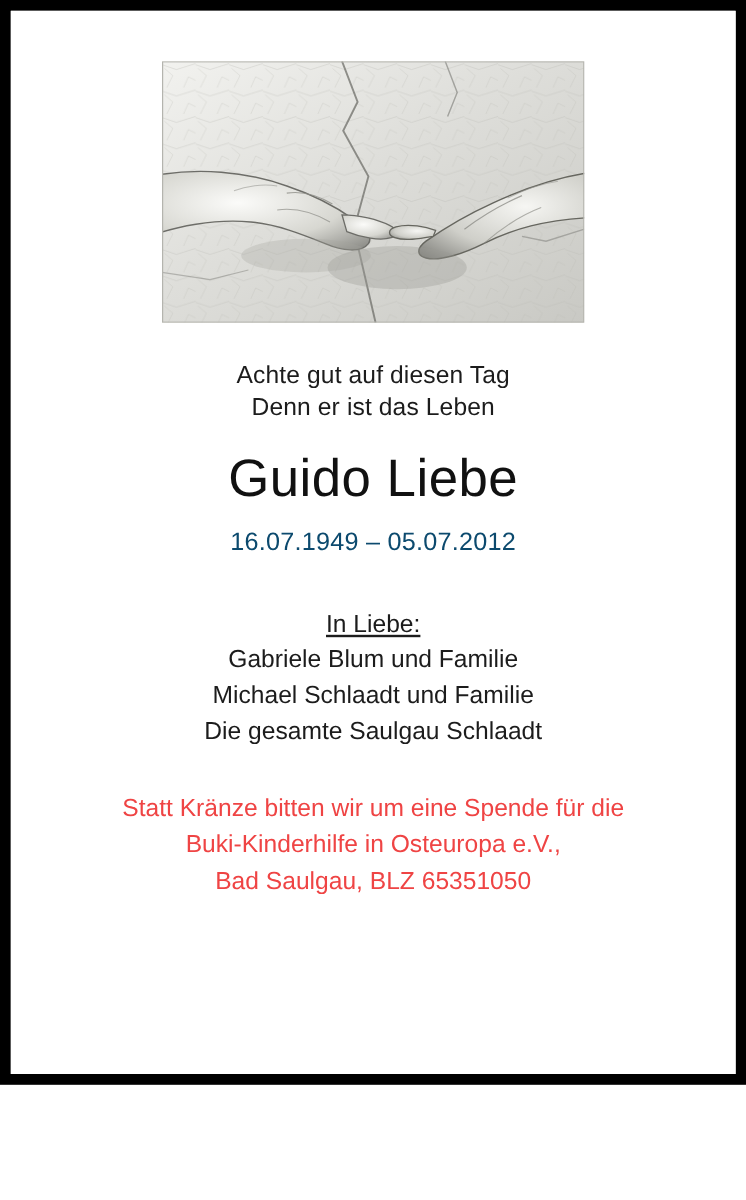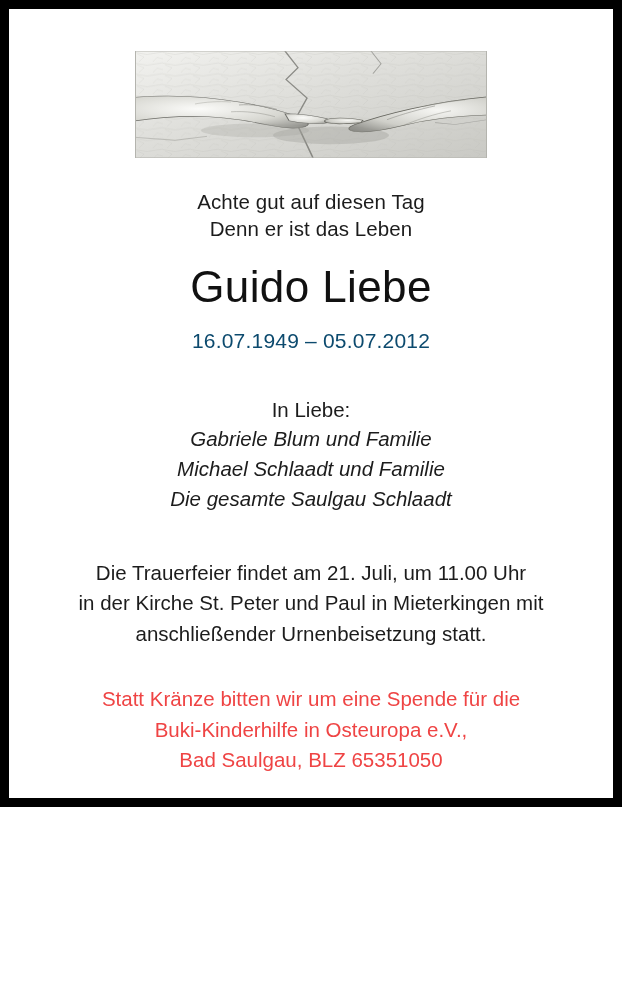--- a/index.html
+++ b/index.html
@@ -10,21 +10,21 @@
   body {
     width: 622px;
     height: 1000px;
     font-family: "Liberation Sans", sans-serif;
     color: #1a1a1a;
     overflow: hidden;
   }
   .notice-frame {
     box-sizing: border-box;
     width: 622px;
-    height: 807px;
+    height: 904px;
     border: 9px solid #000000;
     background: #ffffff;
     padding: 0;
     display: block;
   }
   .notice-inner {
     box-sizing: border-box;
     width: 100%;
     height: 100%;
     border: 2px solid #ffffff;
@@ -70,22 +70,22 @@
     color: #0c4a6e;
     letter-spacing: 0.2px;
   }
   .mourners {
     margin-top: 42px;
     text-align: center;
     font-size: 20.5px;
     line-height: 1.45;
     color: #1c1c1c;
   }
-  .mourners .intro { margin-bottom: 20px; }
-  .mourners .line { display: block; font-style: italic; }
+  .mourners .intro { margin-bottom: 20px; text-decoration: underline; }
+  .mourners .line { display: block; }
   .ceremony {
     margin-top: 44px;
     text-align: center;
     font-size: 20.5px;
     line-height: 1.5;
     color: #1c1c1c;
   }
   .donation {
     margin-top: 34px;
     text-align: center;
@@ -165,25 +165,20 @@
 
     <div class="dates">16.07.1949 – 05.07.2012</div>
 
     <div class="mourners">
       <span class="intro">In Liebe:</span>
       <span class="line">Gabriele Blum und Familie</span>
       <span class="line">Michael Schlaadt und Familie</span>
       <span class="line">Die gesamte Saulgau Schlaadt</span>
     </div>
 
-    <div class="ceremony">
-      <span class="line">Die Trauerfeier findet am 21. Juli, um 11.00 Uhr</span>
-      <span class="line">in der Kirche St. Peter und Paul in Mieterkingen mit</span>
-      <span class="line">anschließender Urnenbeisetzung statt.</span>
-    </div>
 
     <div class="donation">
       <span class="line">Statt Kränze bitten wir um eine Spende für die</span>
       <span class="line">Buki-Kinderhilfe in Osteuropa e.V.,</span>
       <span class="line">Bad Saulgau, BLZ 65351050</span>
     </div>
 
   </div>
 </div>
 

